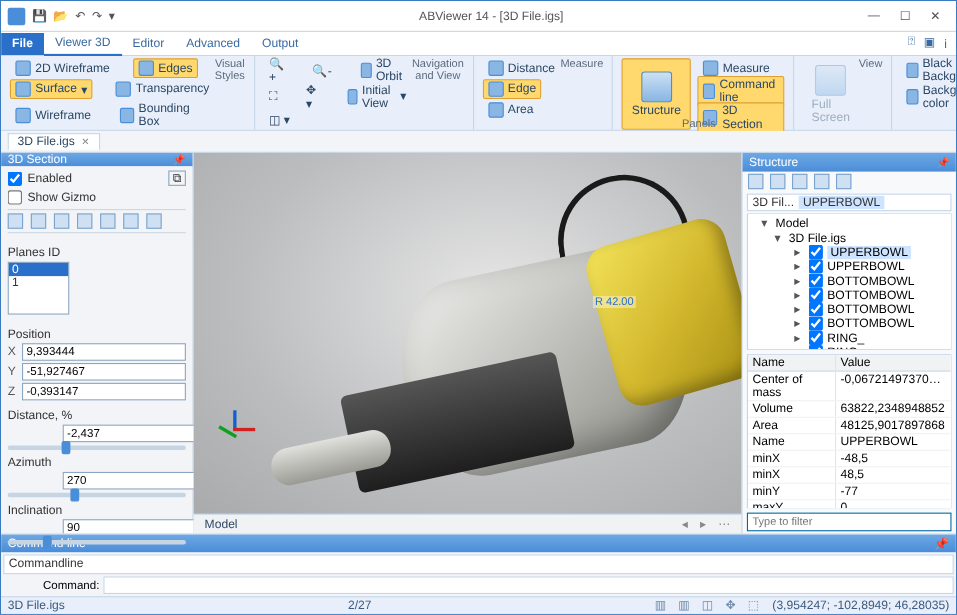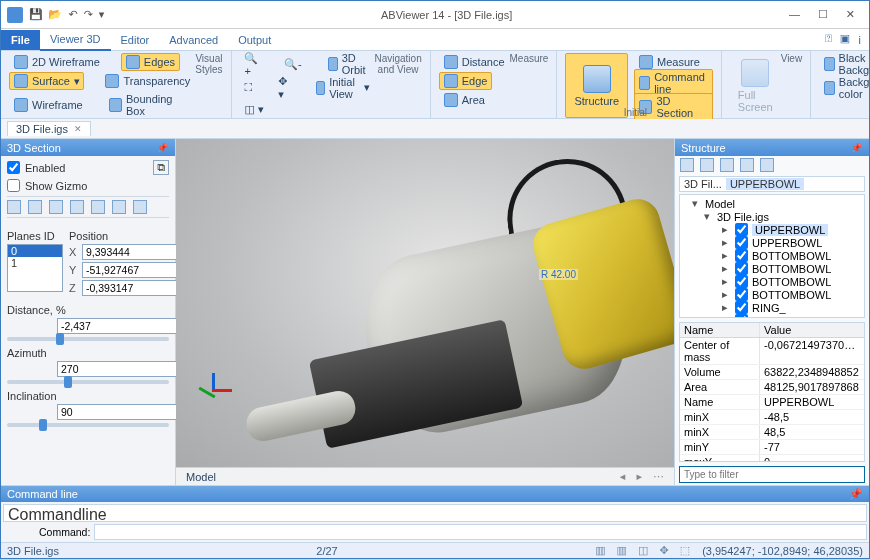--- a/index.html
+++ b/index.html
@@ -79,21 +79,21 @@
 .proptable { height: 140px; background: #fff; margin: 4px; border: 1px solid #c5d6e8; overflow: auto; font-size: 10.5px; }
 .proptable .ph { display: flex; border-bottom: 1px solid #d0d7de; background: #f0f2f4; }
 .proptable .ph div, .proptable .pr div { padding: 1px 4px; }
 .proptable .pr { display: flex; border-bottom: 1px solid #f0f0f0; }
 .proptable .cN { width: 80px; border-right: 1px solid #e0e5ea; }
 .proptable .cV { flex: 1; overflow: hidden; text-overflow: ellipsis; white-space: nowrap; }
 .filterbox { margin: 0 4px 2px 4px; }
 .filterbox input { width: 100%; border: 1px solid #0369a1; font-size: 10px; padding: 2px 4px; color: #999; }
 .cmdpanel { border-top: 1px solid #c5d6e8; background: #f2f4f7; }
 .cmdhead { height: 16px; background: linear-gradient(#6ea8e4,#4a8dd8); color: #fff; font-size: 10px; display: flex; align-items: center; padding: 0 6px; justify-content: space-between; }
-.cmdarea { height: 18px; background: #fff; border: 1px solid #c5d6e8; margin: 2px; font-size: 16px; color: #333; padding: 1px 4px; }
+.cmdarea { height: 18px; background: #fff; border: 1px solid #c5d6e8; margin: 2px; font-size: 11px; color: #333; padding: 1px 4px; }
 .cmdinput { display: flex; align-items: center; margin: 0 2px 2px 2px; gap: 4px; }
 .cmdinput label { font-size: 10.5px; margin-left: 36px; }
 .cmdinput input { flex: 1; border: 1px solid #c5d6e8; height: 16px; padding: 0 3px; }
 .statusbar { height: 16px; background: #e8effa; border-top: 1px solid #c5d6e8; display: flex; align-items: center; font-size: 10px; color: #3a5a80; }
 .statusbar .stL { padding-left: 6px; }
 .statusbar .stC { flex: 1; text-align: center; }
 .statusbar .stR { padding-right: 6px; display: flex; align-items: center; gap: 8px; }
 .statusbar .stIcons { letter-spacing: 4px; color: #6e8aaa; }
 .planes-id-box { border: 1px solid #8aa6c1; background: #fff; height: 48px; width: 56px; }
 .planes-id-box .sel { background: #2a6fc9; color: #fff; padding: 0 3px; }
@@ -228,21 +228,21 @@
             <span>Command line</span>
           </span>
         </div>
       <div>
           <span class="btn active">
             <span class="ic"></span>
             <span>3D Section</span>
           </span>
         </div>
     </div>
-    <div class="glabel" style="position:absolute; margin-top:54px; width:140px; text-align:center;">Initial</div>
+    <div class="glabel" style="position:absolute; margin-top:54px; width:140px; text-align:center;">Panels</div>
   </div>
   <div class="rgroup">
     <div class="bigbtn disabled">
       <span class="bigic"></span>
       <span>Full Screen</span>
     </div>
     <div class="glabel">View</div>
   </div>
   <div class="rgroup">
     <div class="rows">
@@ -290,21 +290,21 @@
         </div>
       <div class="toolrow">
         <span></span>
         <span></span>
         <span></span>
         <span></span>
         <span></span>
         <span></span>
         <span></span>
       </div>
-      <div style="display:flex; gap:6px;">
+      <div style="display:flex; gap:6px;flex-direction:column;">
         <div>
           <div class="block-lbl">Planes ID</div>
           <div class="planes-id-box">
             <div class="sel">0</div>
             <div>1</div>
           </div>
         </div>
         <div style="flex:1">
           <div class="block-lbl">Position</div>
           <div class="fieldrow">

